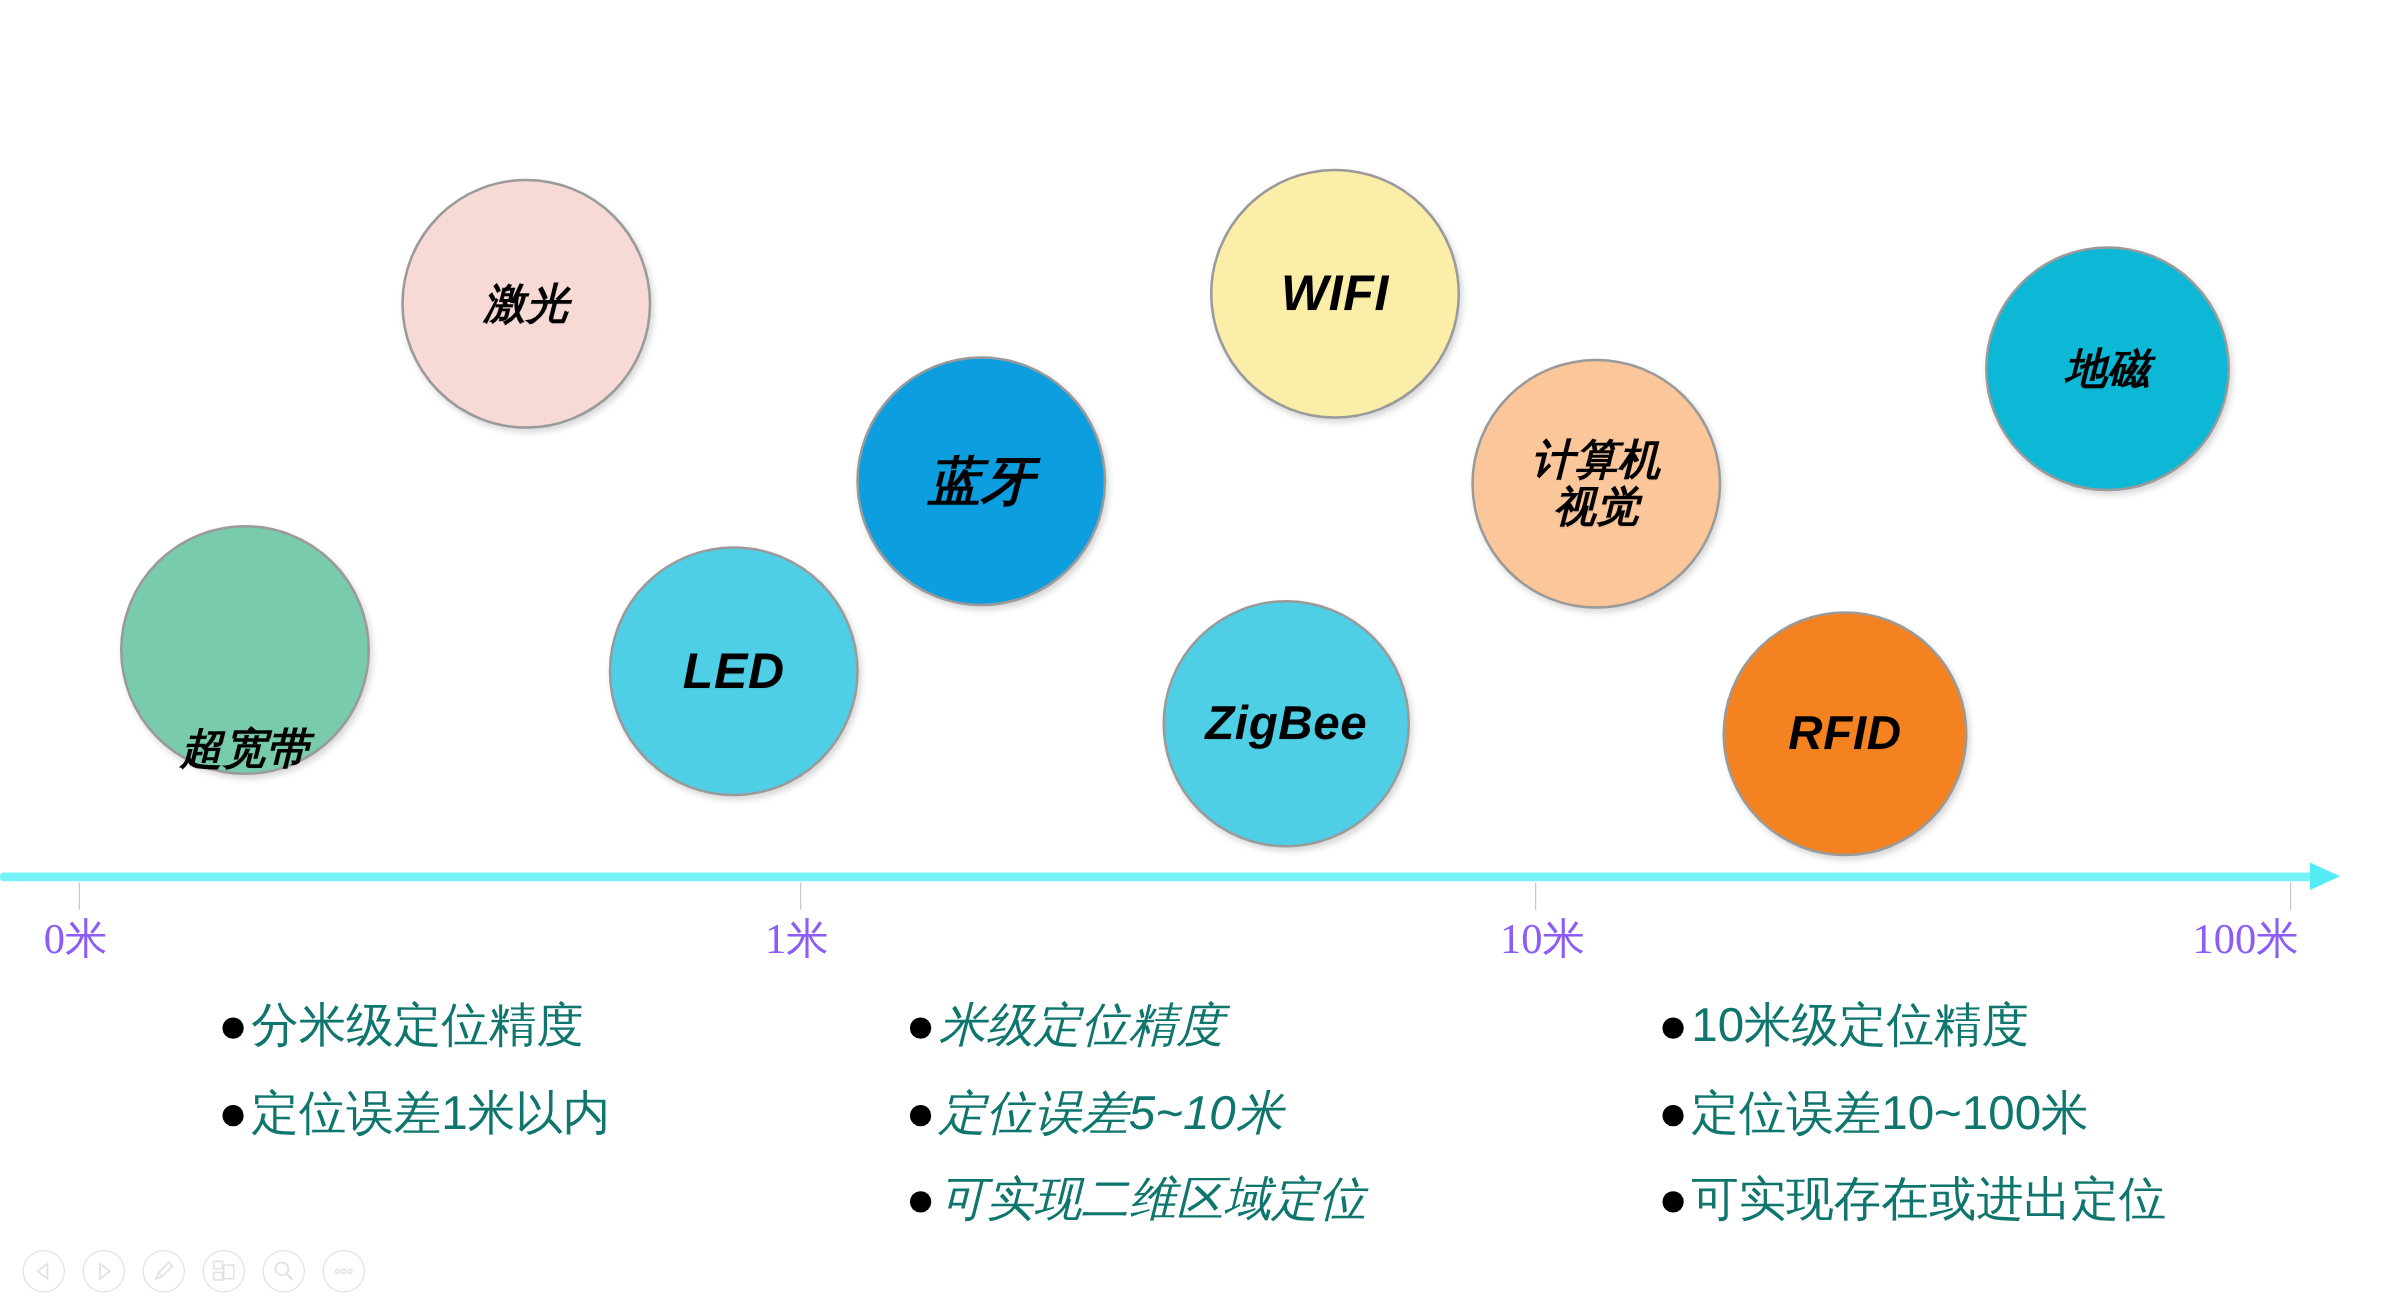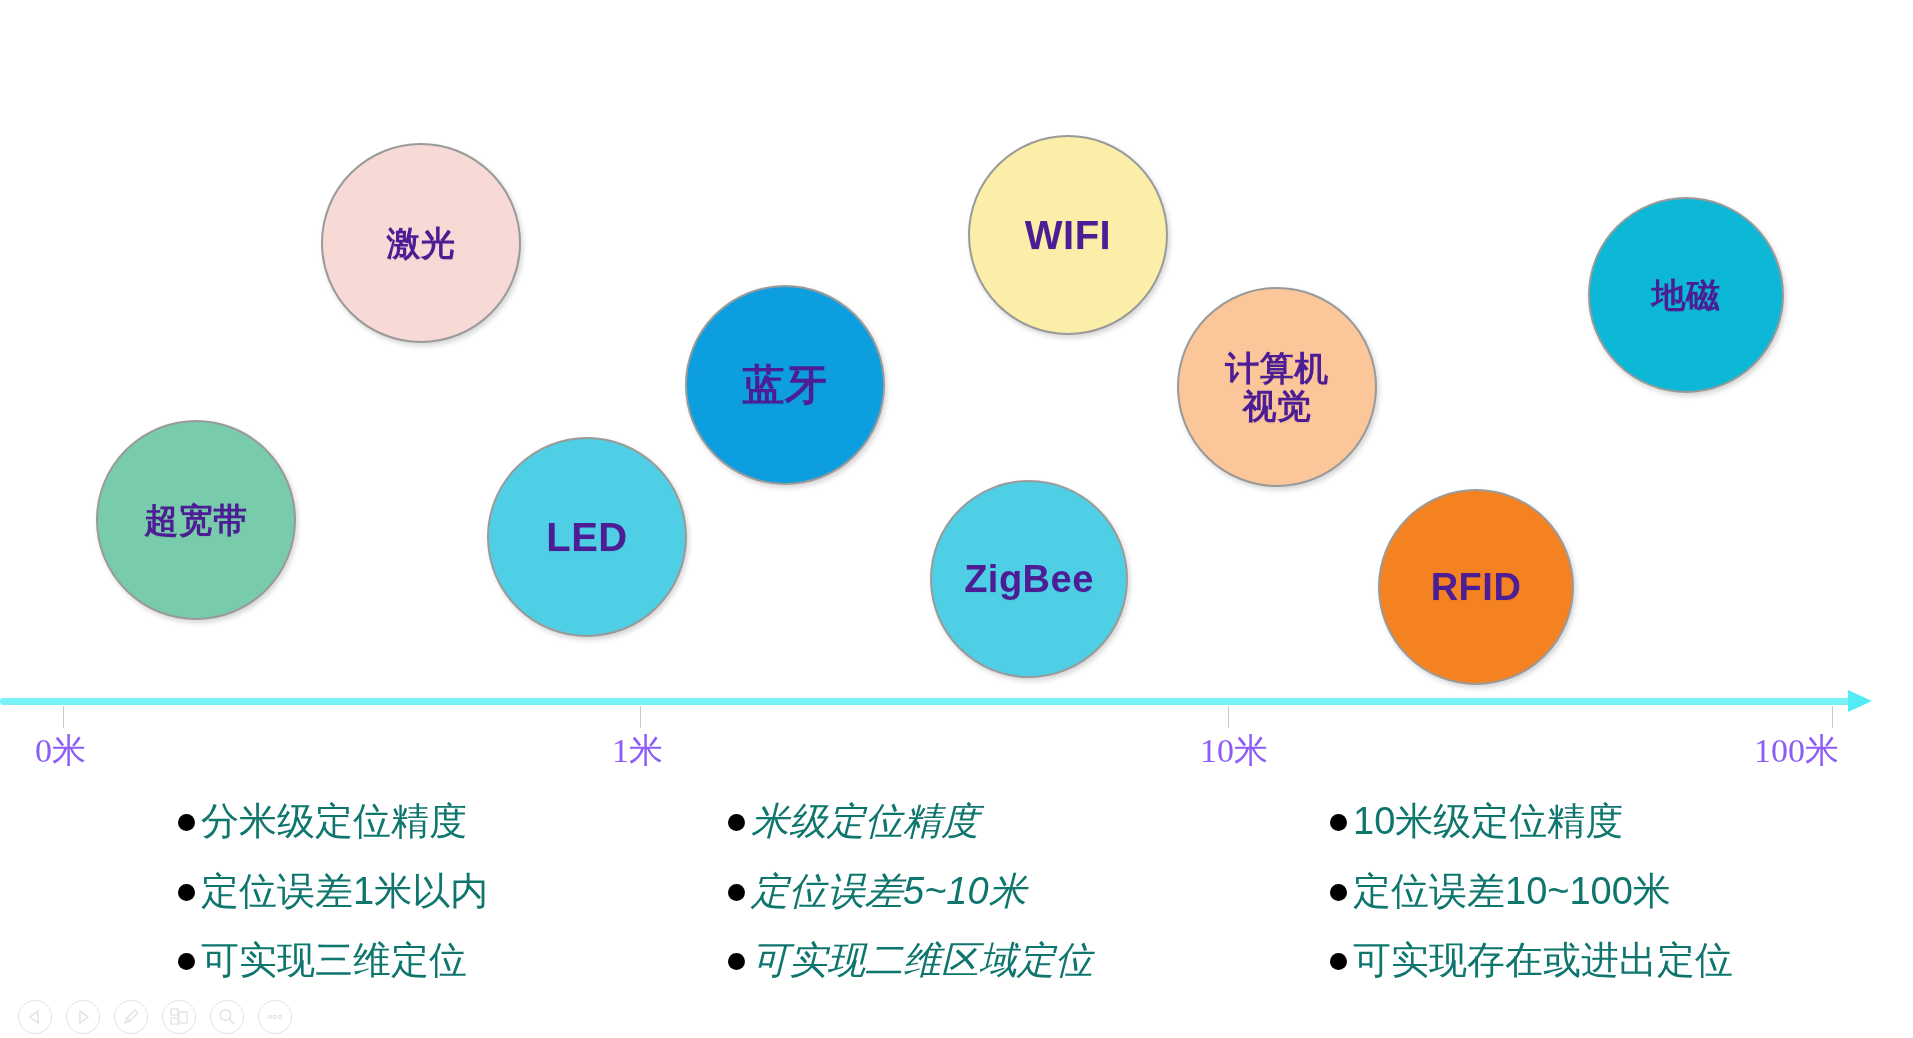--- a/index.html
+++ b/index.html
@@ -21,25 +21,26 @@
   
   .bubble {
     position: absolute;
     border-radius: 50%;
     border: 2px solid #9a9a9a;
     box-sizing: border-box;
     display: flex;
     align-items: center;
     justify-content: center;
     text-align: center;
-    color: #4c1d95;
+    color: #000000;
     font-weight: bold;
     line-height: 1.12;
     letter-spacing: 0.5px;
     box-shadow: 2px 3px 5px rgba(0,0,0,0.16);
+    font-style: italic;
   }
   .bubble .lbl {
     display: block;
     white-space: pre-line;
     text-shadow: 0 1px 1px rgba(0,0,0,0.06);
   }
 
   
   #axis-wrap {
     position: absolute;
@@ -129,21 +130,21 @@
     color: #e2e2e2;
   }
   .tool-btn svg { display: block; }
 </style>
 </head>
 <body>
 
 <div id="slide">
 
   <div id="bubble-layer">
-      <div class="bubble" style="left: 96px; top: 420px; width: 200px; height: 200px; background: rgb(121, 204, 171); border-color: rgb(154, 154, 154); font-size: 34px;">
+      <div class="bubble" style="left: 96px; top: 420px; width: 200px; height: 200px; background: rgb(121, 204, 171); border-color: rgb(154, 154, 154); font-size: 34px; align-items: flex-end;">
         <span class="lbl">超宽带</span>
       </div>
       <div class="bubble" style="left: 321px; top: 143px; width: 200px; height: 200px; background: rgb(247, 217, 214); border-color: rgb(154, 154, 154); font-size: 34px;">
         <span class="lbl">激光</span>
       </div>
       <div class="bubble" style="left: 487px; top: 437px; width: 200px; height: 200px; background: rgb(79, 207, 229); border-color: rgb(154, 154, 154); font-size: 40px;">
         <span class="lbl">LED</span>
       </div>
       <div class="bubble" style="left: 685px; top: 285px; width: 200px; height: 200px; background: rgb(13, 158, 224); border-color: rgb(154, 154, 154); font-size: 42px;">
         <span class="lbl">蓝牙</span>
@@ -184,24 +185,20 @@
   <div id="bullet-layer">
       <div class="bullet-col" style="left: 178px;">
         <div class="bullet-row">
           <span class="bullet-dot"></span>
           <span>分米级定位精度</span>
         </div>
         <div class="bullet-row">
           <span class="bullet-dot"></span>
           <span>定位误差1米以内</span>
         </div>
-        <div class="bullet-row">
-          <span class="bullet-dot"></span>
-          <span>可实现三维定位</span>
-        </div>
       </div>
       <div class="bullet-col" style="left: 728px; font-style: italic;">
         <div class="bullet-row">
           <span class="bullet-dot"></span>
           <span>米级定位精度</span>
         </div>
         <div class="bullet-row">
           <span class="bullet-dot"></span>
           <span>定位误差5~10米</span>
         </div>

